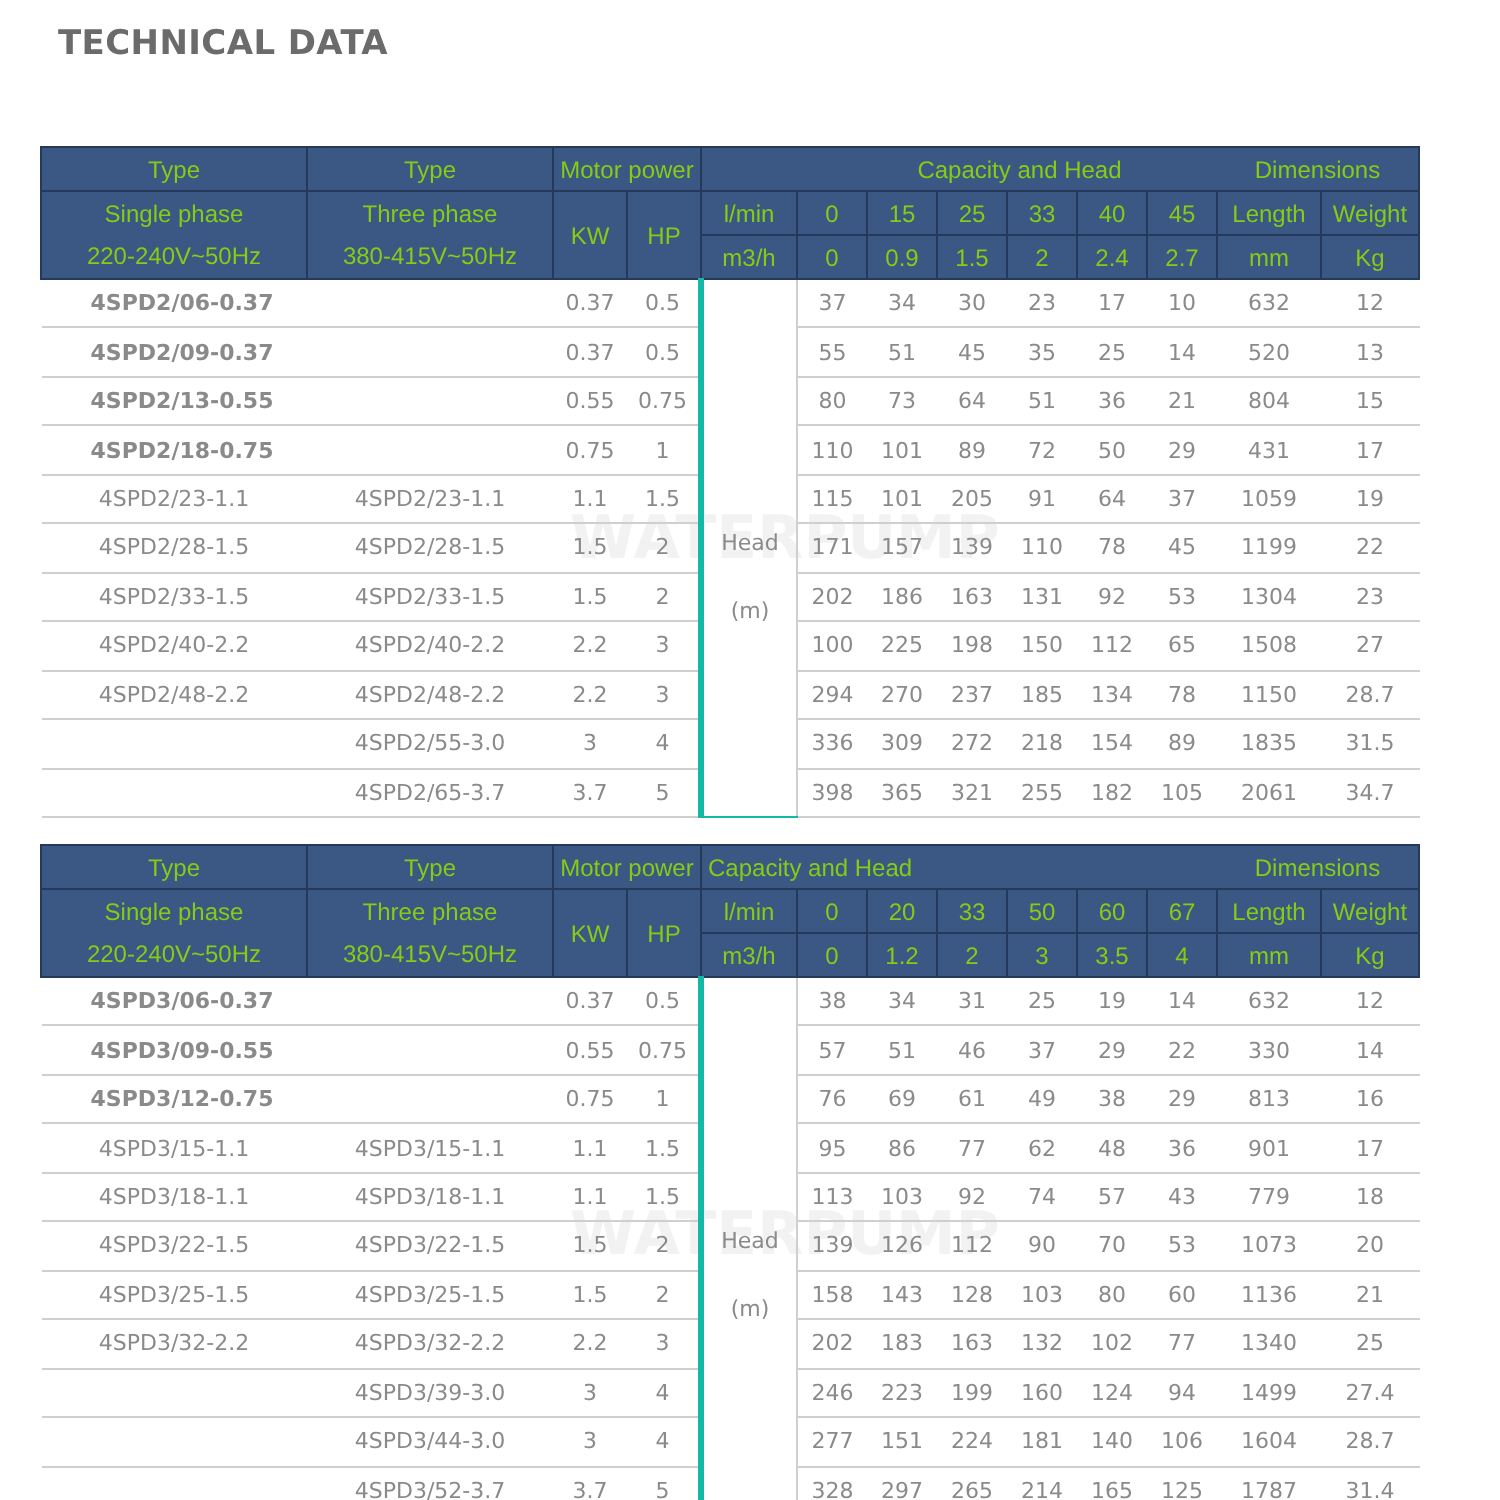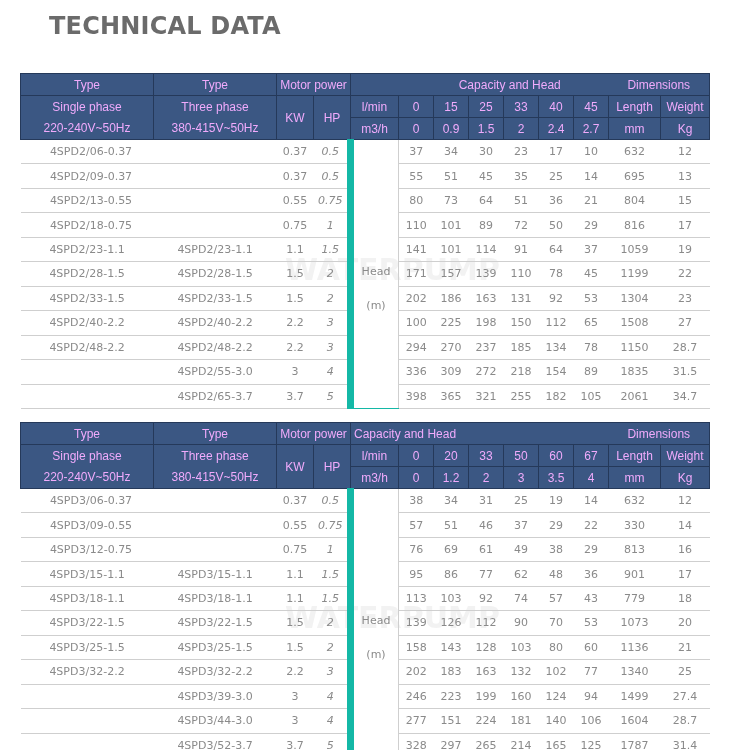--- a/index.html
+++ b/index.html
@@ -1,32 +1,32 @@
 <!DOCTYPE html>
 <html><head>
 <meta charset="utf-8">
 <style>
   html, body { margin: 0; padding: 0; background: #ffffff; }
   body { width: 750px; height: 750px; position: relative; overflow: hidden;
          font-family: "DejaVu Sans", sans-serif; }
-  .title { position: absolute; left: 29px; top: 12px; font-size: 24px; font-weight: bold;
-           color: #6b6b6b; letter-spacing: 0.2px; font-family: "DejaVu Sans", sans-serif; margin-left: 20px; }
+  .title { position: absolute; left: 29px; top: 12px; font-size: 17px; font-weight: bold;
+           color: #6b6b6b; letter-spacing: 0.2px; font-family: "DejaVu Sans", sans-serif; }
   .spec-table { position: absolute; left: 20px; border-collapse: collapse; table-layout: fixed;
                 font-size: 11.5px; }
   .spec-table.t1 { top: 73px; }
   .spec-table.t2 { top: 422px; }
-  .spec-table th { background: #3b5783; color: #f0abfc; font-weight: normal; height: 21px;
+  .spec-table th { background: #3b5783; color: #84cc16; font-weight: normal; height: 21px;
                    padding: 0; border: 1px solid #25395a; white-space: nowrap; font-size: 12px;
                    font-family: "Liberation Sans", sans-serif; margin-left: 32px; }
   .spec-table td { color: #8a8a8a; height: 21px; padding: 0; text-align: center;
                    border-bottom: 1px solid #cfcfcf; white-space: nowrap; font-size: 11px; }
   .spec-table td.head-cell { border-left: 1px solid #cfcfcf; border-right: 1px solid #cfcfcf;
                              border-bottom: 1px solid #14b8a6; color: #8a8a8a; line-height: 34px; margin-left: 32px; }
-  .spec-table td.hp { border-right: 7px solid #14b8a6; font-style: italic; }
-  .left { text-align: left; padding-left: 8px !important; }
+  .spec-table td.hp { border-right: 3px solid #14b8a6; }
+  .left { text-align: left; padding-left: 8px !important; font-weight: bold; }
   .watermark { position: absolute; pointer-events: none; color: rgba(150,150,150,0.12);
                font-weight: bold; font-family: "DejaVu Sans", sans-serif; }
 </style>
 </head>
 <body>
 
 <div class="title">TECHNICAL DATA</div>
 
 <div class="watermark" style="left:285px;top:252px;font-size:30px;">WATERPUMP</div>
 <div class="watermark" style="left:285px;top:600px;font-size:30px;">WATERPUMP</div>
@@ -111,21 +111,21 @@
           <td class="left">4SPD2/09-0.37</td>
           <td></td>
           <td>0.37</td>
           <td class="hp">0.5</td>
           <td>55</td>
           <td>51</td>
           <td>45</td>
           <td>35</td>
           <td>25</td>
           <td>14</td>
-          <td>695</td>
+          <td>520</td>
           <td>13</td>
         </tr>
         <tr>
           <td class="left">4SPD2/13-0.55</td>
           <td></td>
           <td>0.55</td>
           <td class="hp">0.75</td>
           <td>80</td>
           <td>73</td>
           <td>64</td>
@@ -139,31 +139,31 @@
           <td class="left">4SPD2/18-0.75</td>
           <td></td>
           <td>0.75</td>
           <td class="hp">1</td>
           <td>110</td>
           <td>101</td>
           <td>89</td>
           <td>72</td>
           <td>50</td>
           <td>29</td>
-          <td>816</td>
+          <td>431</td>
           <td>17</td>
         </tr>
         <tr>
           <td class="">4SPD2/23-1.1</td>
           <td>4SPD2/23-1.1</td>
           <td>1.1</td>
           <td class="hp">1.5</td>
-          <td>141</td>
+          <td>115</td>
           <td>101</td>
-          <td>114</td>
+          <td>205</td>
           <td>91</td>
           <td>64</td>
           <td>37</td>
           <td>1059</td>
           <td>19</td>
         </tr>
         <tr>
           <td class="">4SPD2/28-1.5</td>
           <td>4SPD2/28-1.5</td>
           <td>1.5</td>

